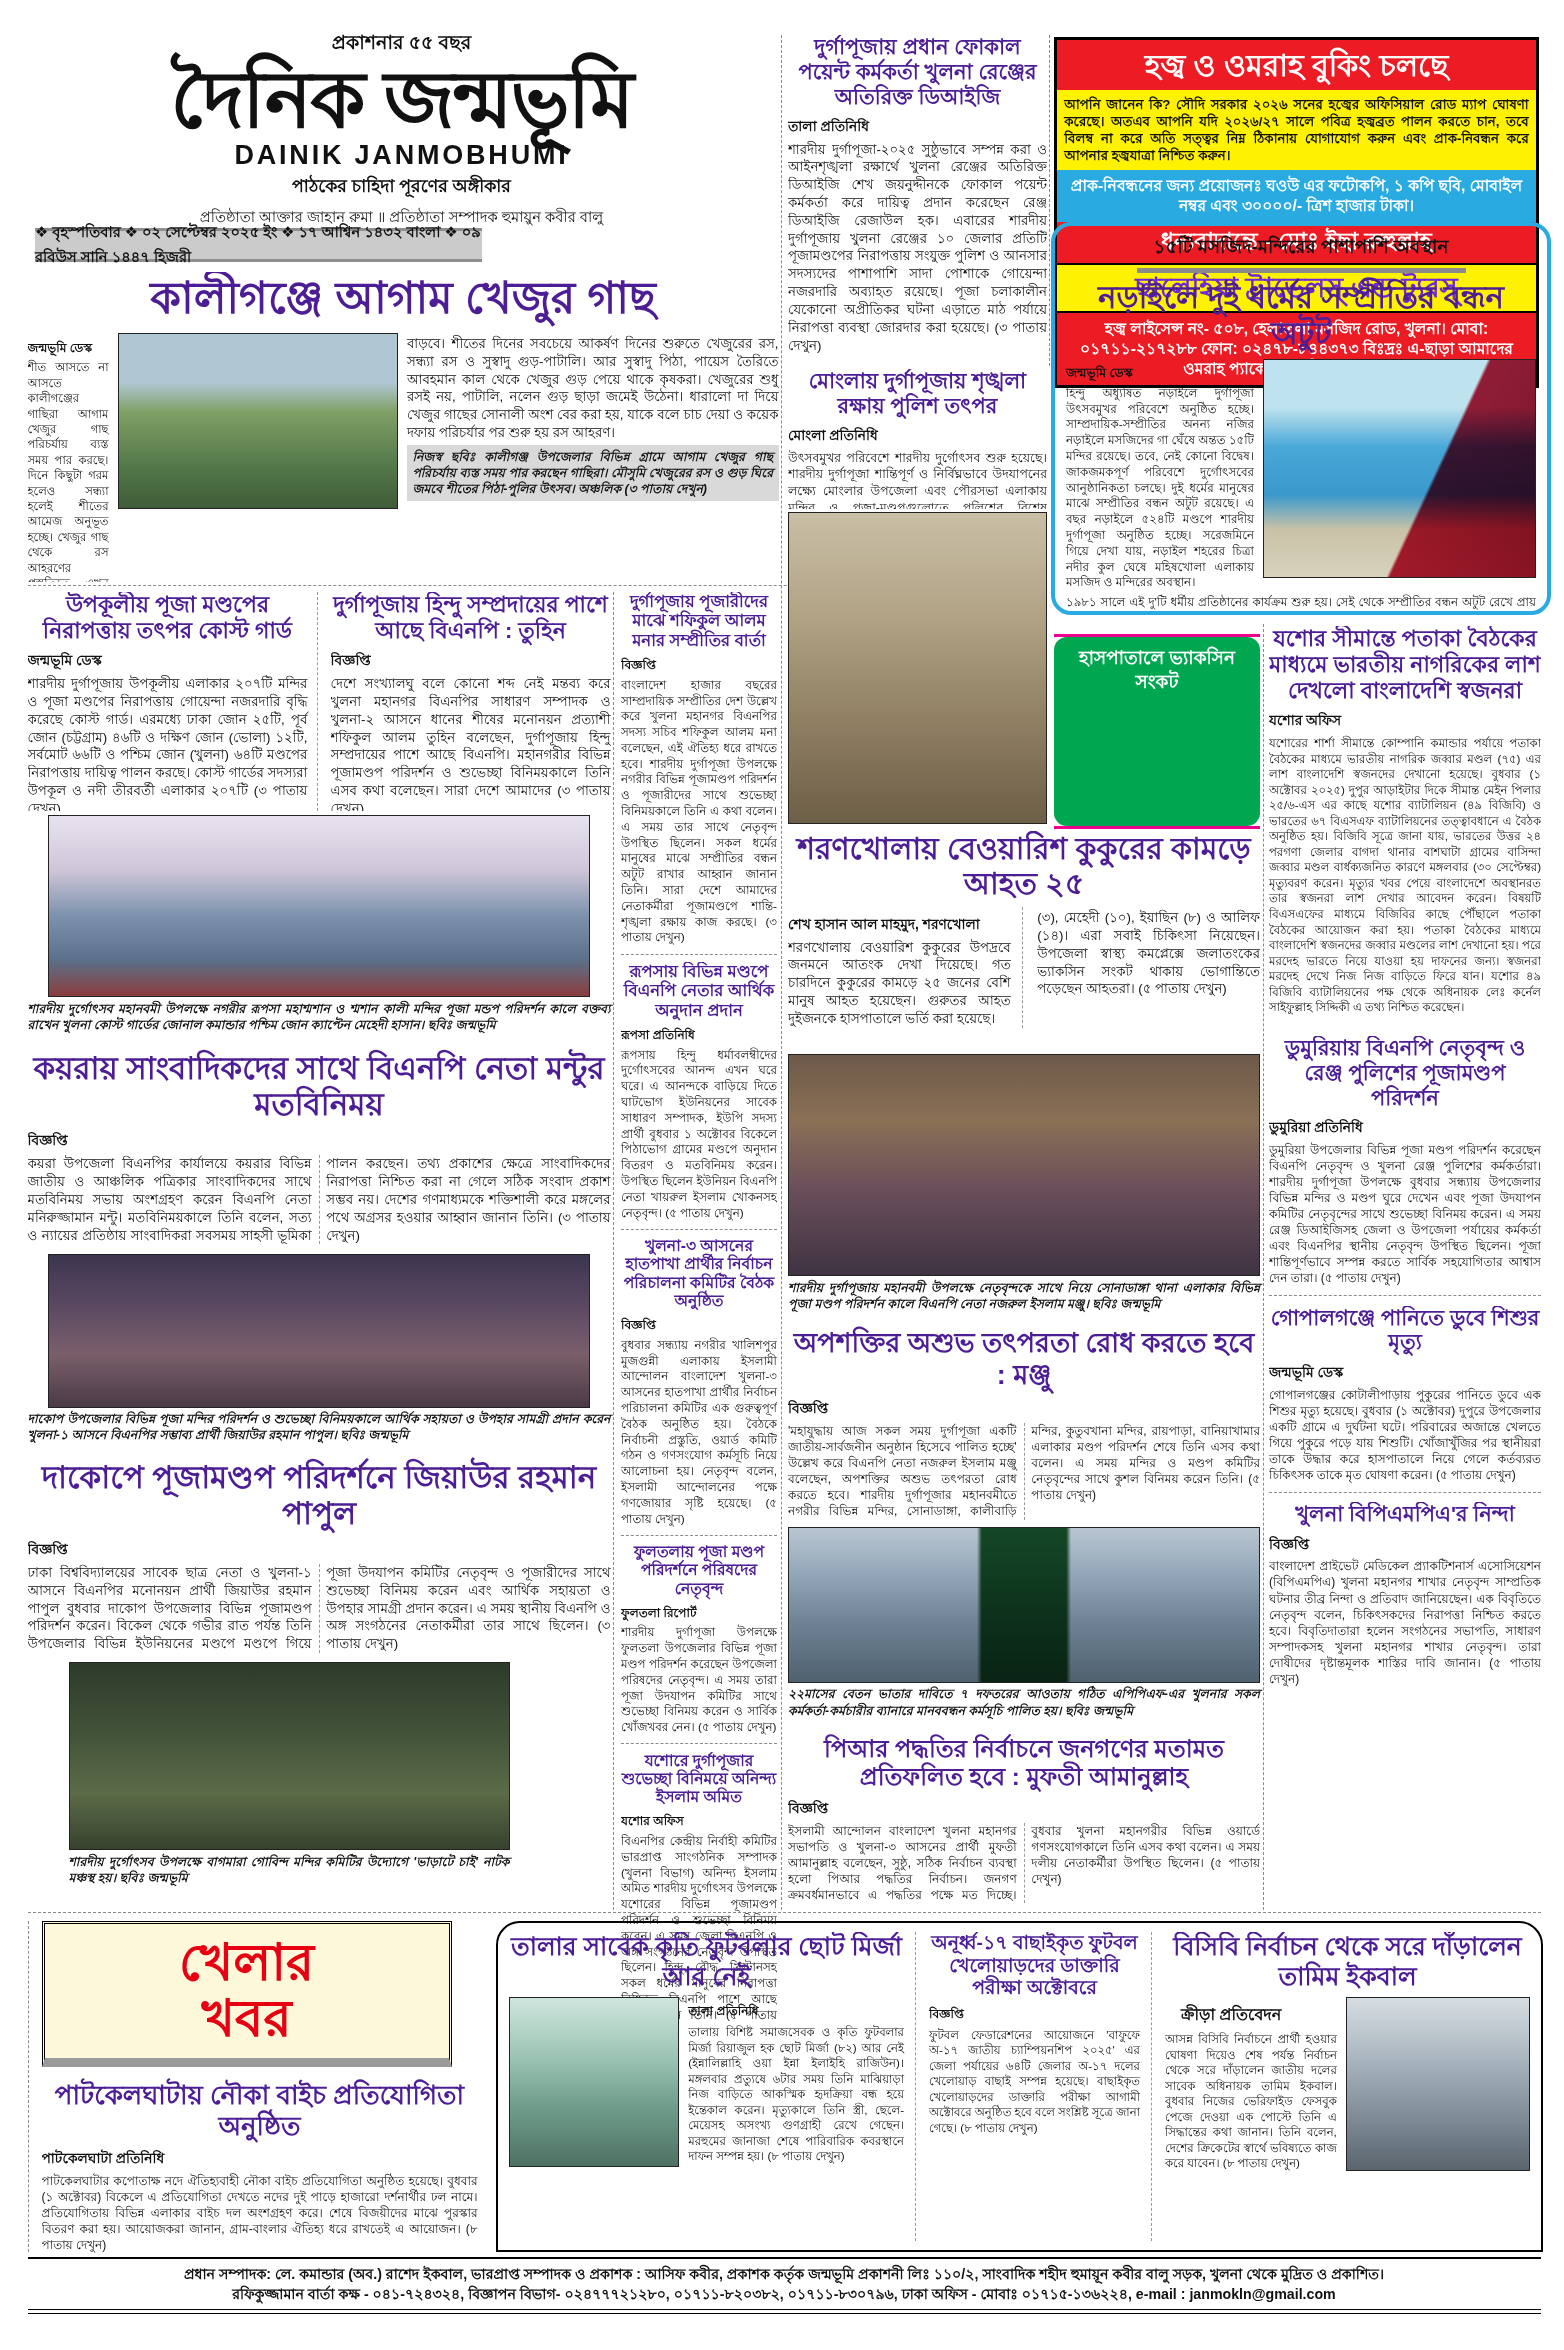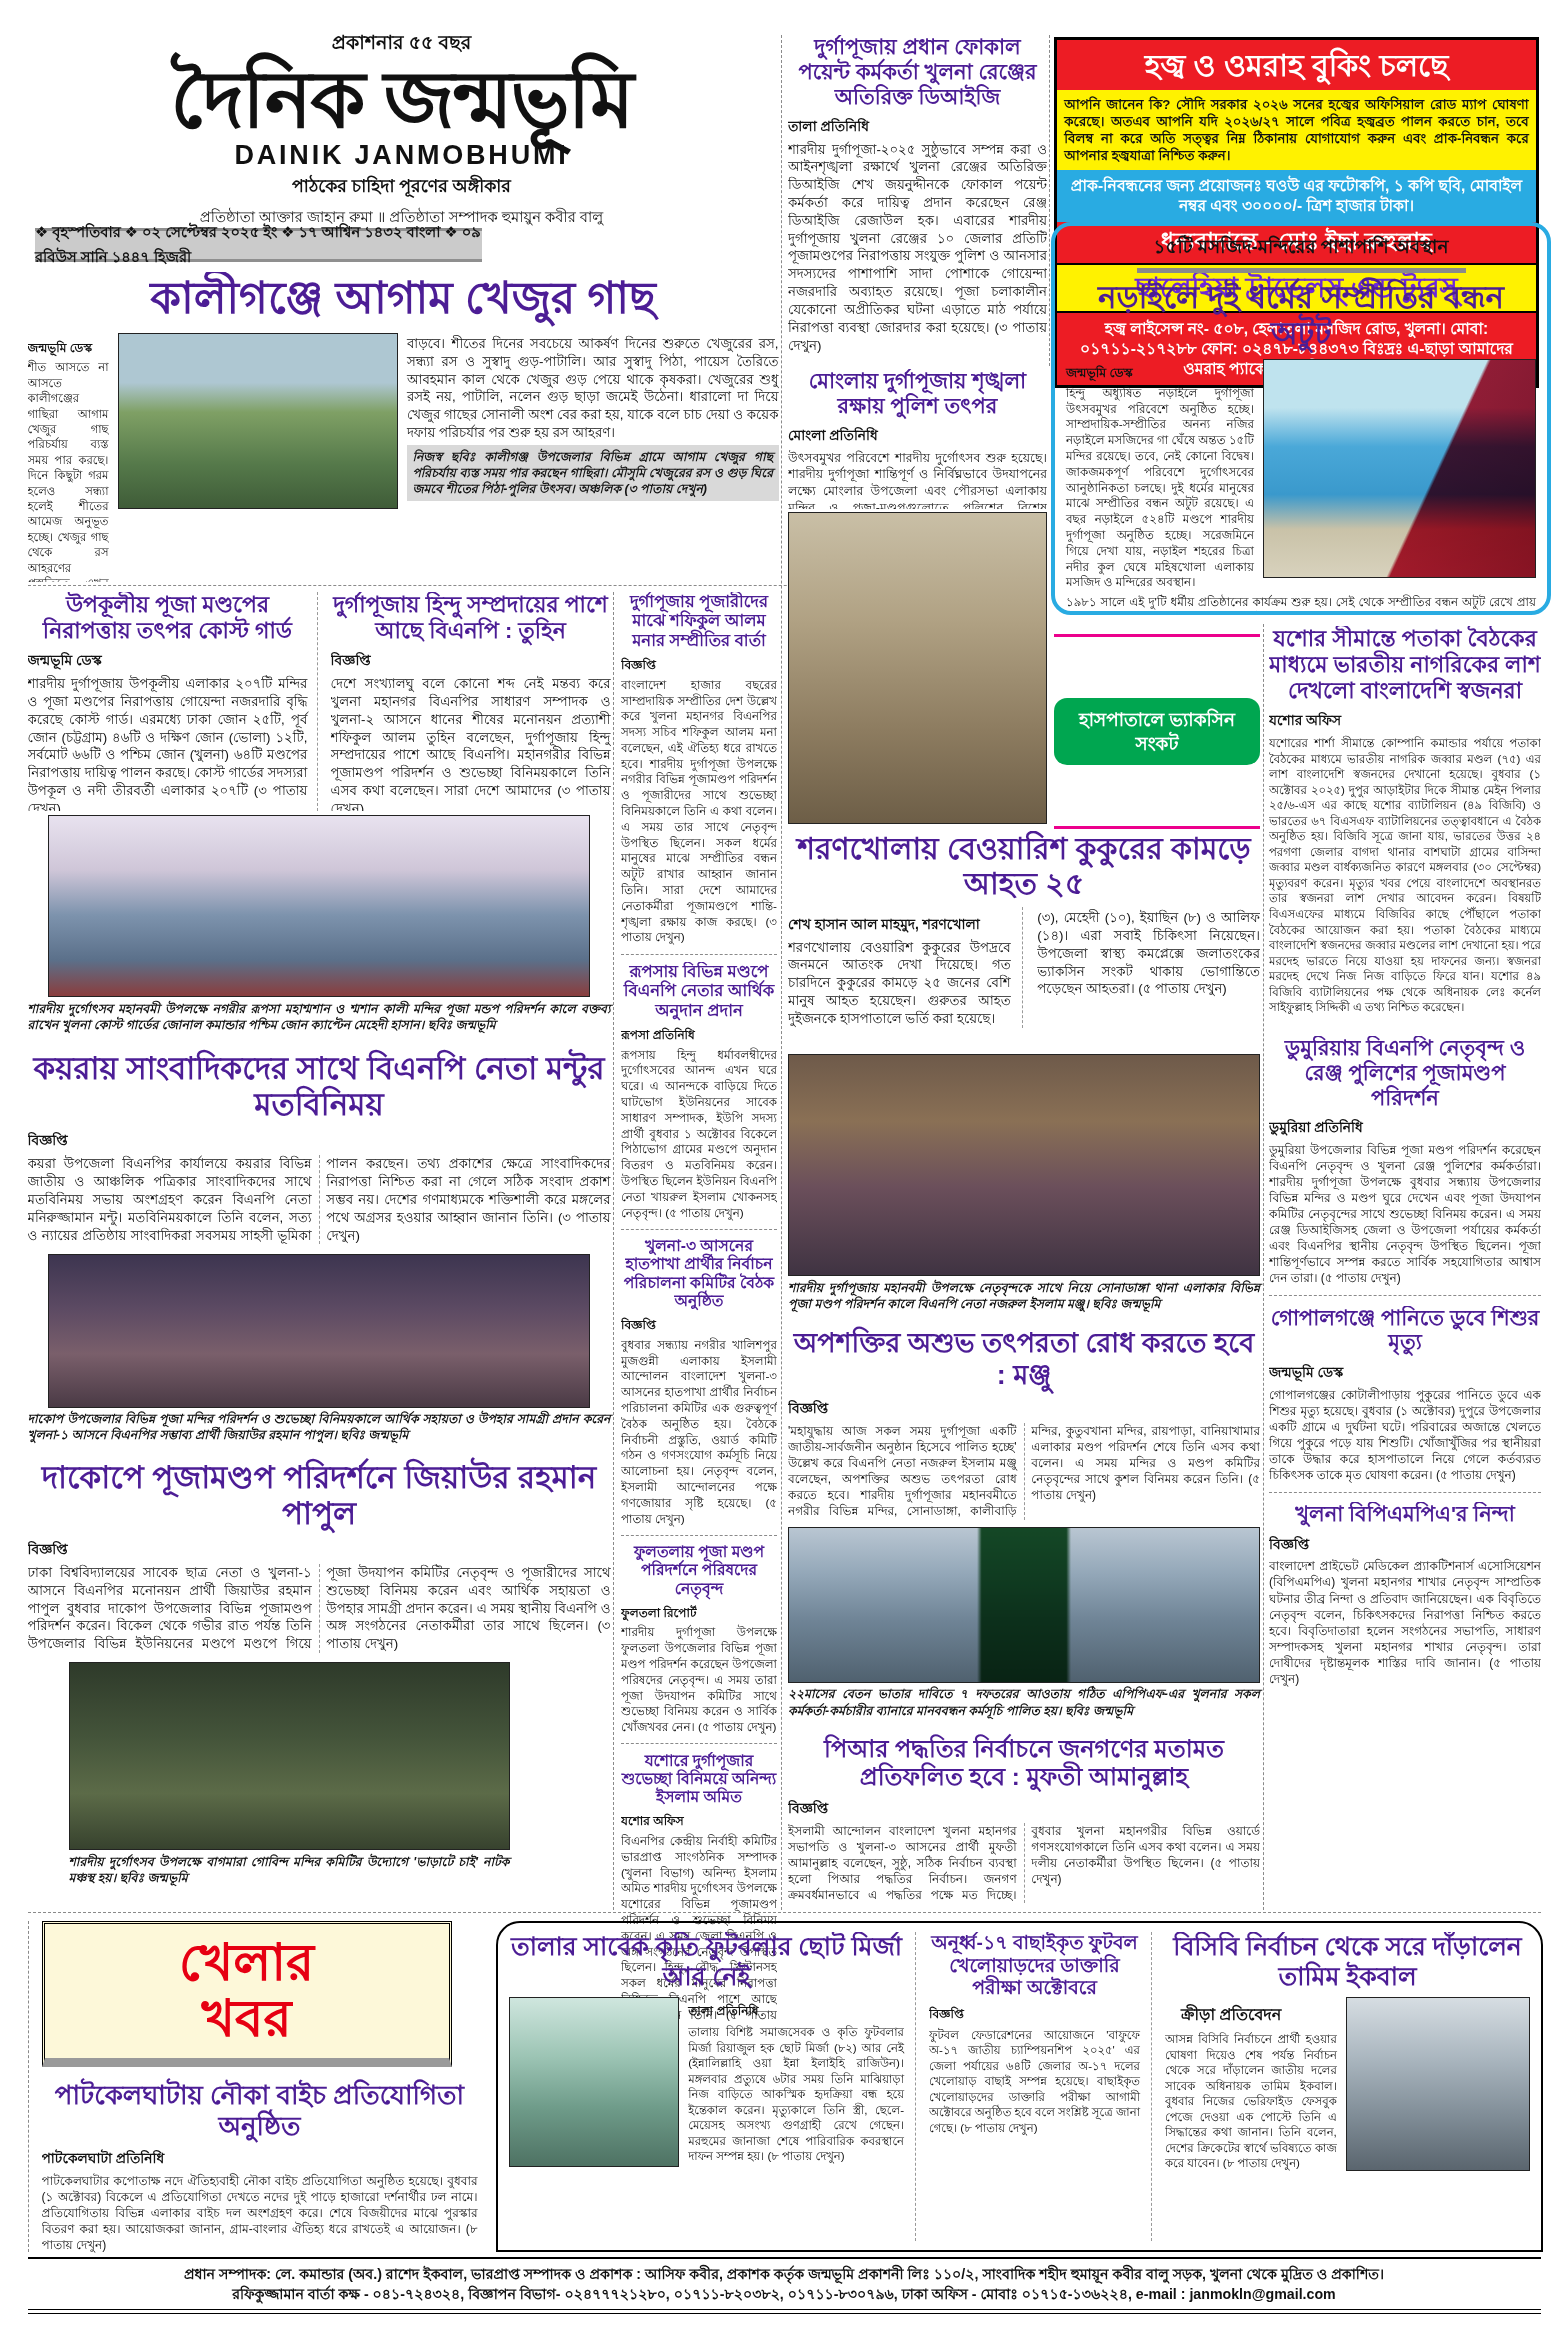--- a/index.html
+++ b/index.html
@@ -137,21 +137,21 @@
   <div class="abs art" style="left:788px;top:369px;width:259px;height:140px;">
     <h3 class="hl" style="font-size:21px;">মোংলায় দুর্গাপূজায় শৃঙ্খলা রক্ষায় পুলিশ তৎপর</h3>
     <div class="byline">মোংলা প্রতিনিধি</div>
     <p class="body" style="font-size:12.4px;">উৎসবমুখর পরিবেশে শারদীয় দুর্গোৎসব শুরু হয়েছে। শারদীয় দুর্গাপূজা শান্তিপূর্ণ ও নির্বিঘ্নভাবে উদযাপনের লক্ষ্যে মোংলার উপজেলা এবং পৌরসভা এলাকায় মন্দির ও পূজা-মণ্ডপগুলোতে পুলিশের বিশেষ তৎপরতা অব্যাহত রয়েছে। মোংলা উপজেলা ও পৌর এলাকার মণ্ডপে মণ্ডপে পুলিশ মোতায়েন রয়েছে। (৫ পাতায় দেখুন)</p>
   </div>
 
   <div class="abs ph" style="left:788px;top:512px;width:259px;height:312px;background:
        linear-gradient(180deg,#c9bfa6 0%,#b0a183 35%,#8d7c60 70%,#6d5e47 100%);"></div>
 
   <div class="abs" style="left:1054px;top:634px;width:206px;height:189px;border-top:3.7px solid #ec008c;border-bottom:3.7px solid #ec008c;
-       display:flex;align-items:center;justify-content:center;">
+       display:flex;justify-content:center;">
     <div style="background:#00a650;color:#fff;font-weight:bold;font-size:18.4px;text-align:center;padding:9.2px 13px;border-radius:13px;line-height:1.3;">হাসপাতালে ভ্যাকসিন সংকট</div>
   </div>
 
   <div class="abs art" style="left:788px;top:831px;width:472px;height:219px;">
     <h2 class="hl" style="font-size:30px;">শরণখোলায় বেওয়ারিশ কুকুরের কামড়ে আহত ২৫</h2>
     <div style="display:flex;gap:14.7px;margin-top:5.5px;">
       <div style="flex:1;border-right:0.9px dashed #999;padding-right:11px;">
         <div class="byline">শেখ হাসান আল মাহমুদ, শরণখোলা</div>
         <p class="body">শরণখোলায় বেওয়ারিশ কুকুরের উপদ্রবে জনমনে আতংক দেখা দিয়েছে। গত চারদিনে কুকুরের কামড়ে ২৫ জনের বেশি মানুষ আহত হয়েছেন। গুরুতর আহত দুইজনকে হাসপাতালে ভর্তি করা হয়েছে।</p>
       </div>

